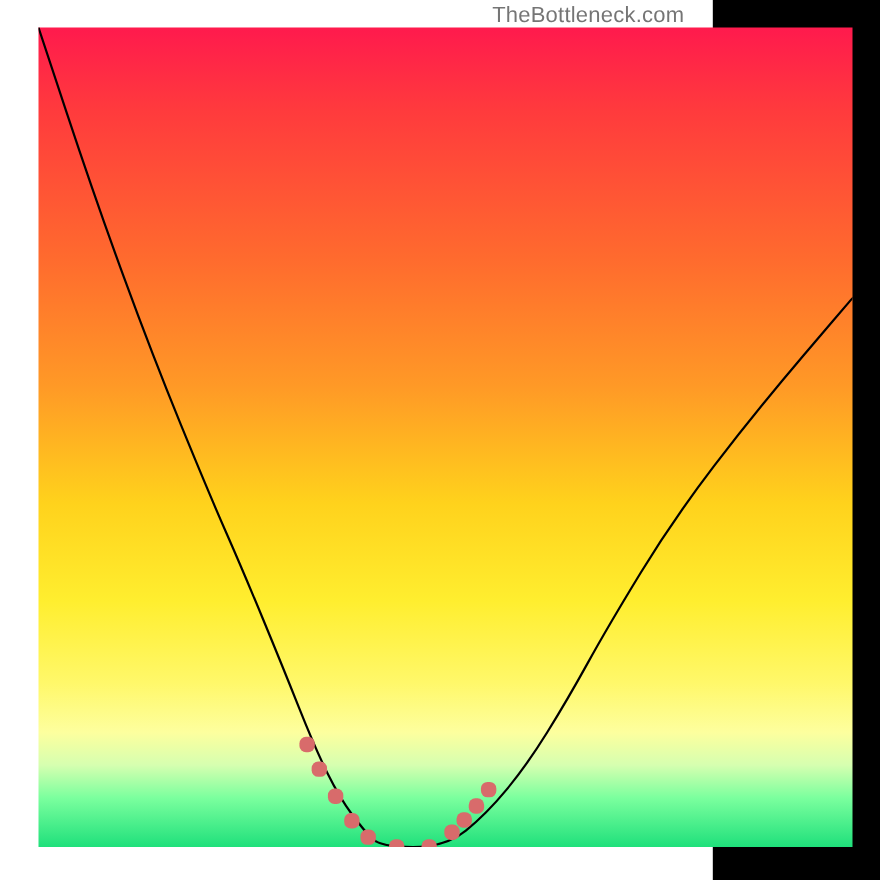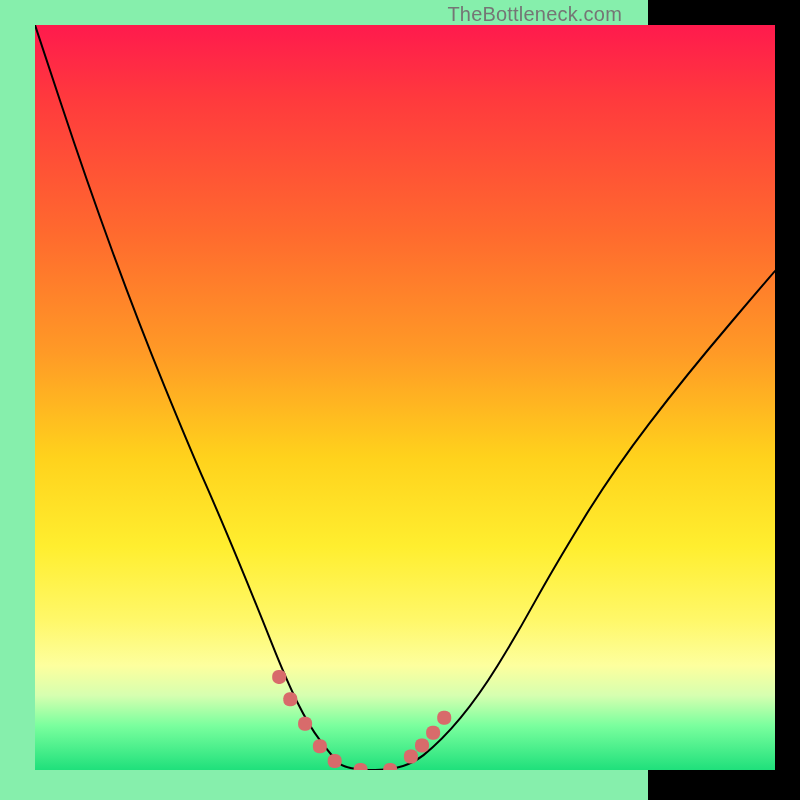--- a/index.html
+++ b/index.html
@@ -8,21 +8,21 @@
     width: 800px;
     height: 800px;
     background: #000;
     overflow: hidden;
     font-family: Arial, Helvetica, sans-serif;
   }
   .frame {
     position: relative;
     width: 648px;
     height: 800px;
-    background: #86efac;
+    background: #ffffff;
   }
   .plot-area {
     position: absolute;
     left: 35px;
     top: 25px;
     width: 740px;
     height: 745px;
     
     background: linear-gradient(to bottom,
       #ff1a4d 0%,

